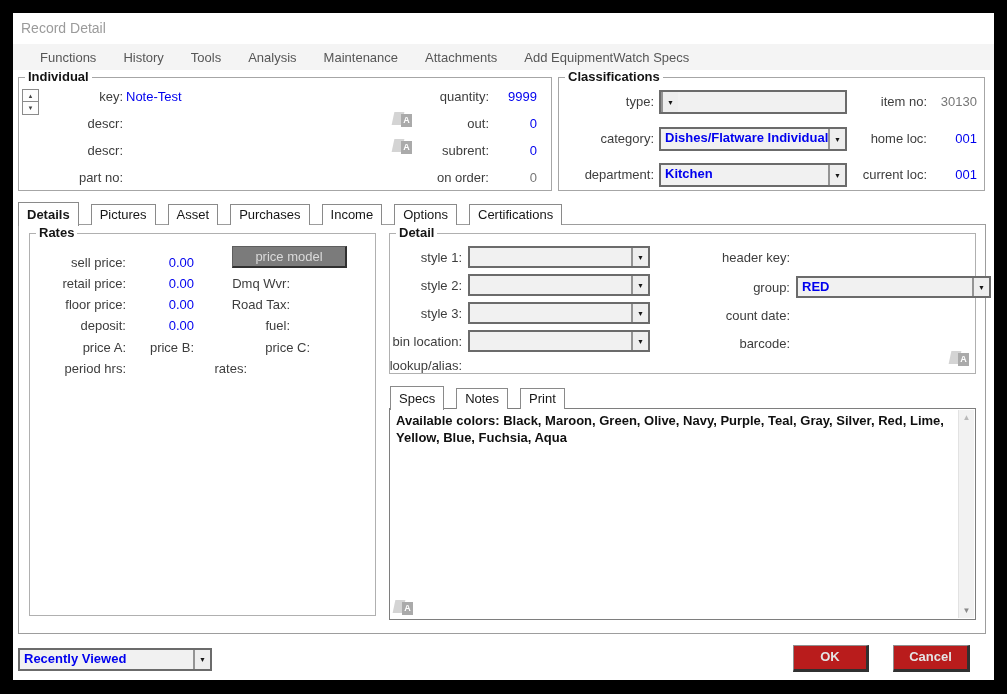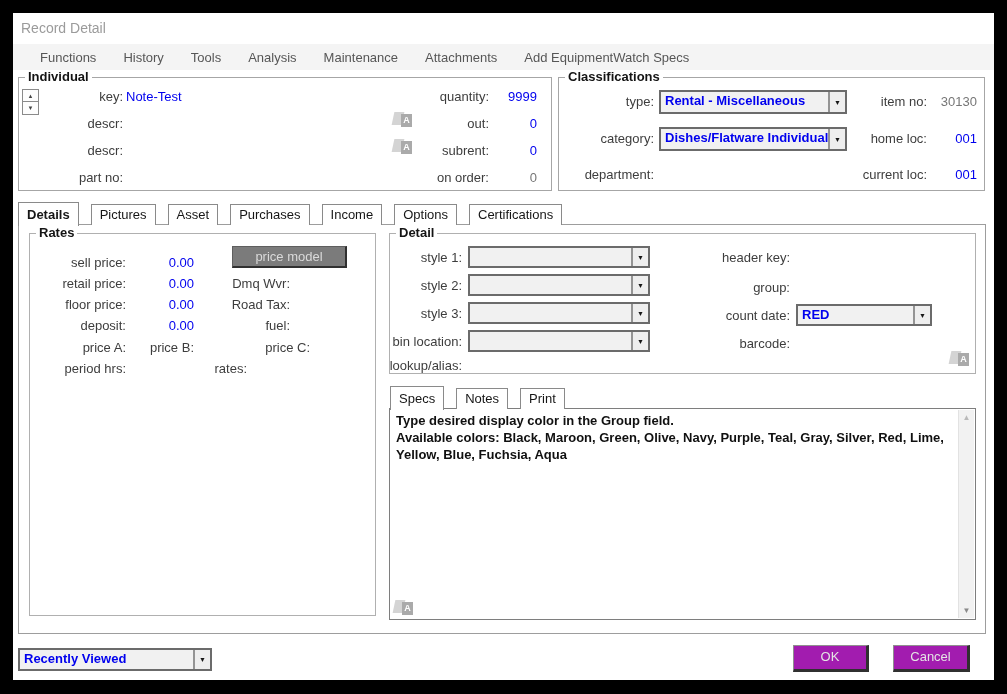--- a/index.html
+++ b/index.html
@@ -37,21 +37,21 @@
   .panel { position:absolute; border:1px solid #9d9d9d; background:#fff; }
 
   .pm-btn { position:absolute; background:#7b7b7b; color:#dadada; font-size:13px; text-align:center; line-height:19px; border:1px solid #5e5e5e; border-right:2px solid #303030; border-bottom:2px solid #303030; cursor:default; }
 
   .specsbox { position:absolute; border:1px solid #7e7e7e; background:#fff; }
   .specstext { position:absolute; left:6px; top:3px; right:26px; font-size:13px; font-weight:bold; color:#101010; line-height:17px; }
   .vsb { position:absolute; top:1px; right:1px; bottom:1px; width:16px; background:#f2f2f2; border-left:1px solid #e2e2e2; }
   .vsb .sbup { position:absolute; top:3px; left:0; width:100%; text-align:center; font-size:8px; color:#b9b9b9; }
   .vsb .sbdn { position:absolute; bottom:3px; left:0; width:100%; text-align:center; font-size:8px; color:#8a8a8a; }
 
-  .btn { position:absolute; background:#a21caf; color:#e4e4e4; font-size:13px; text-align:center; line-height:22px; border:1px solid #8f8f8f; border-right:3px solid #303030; border-bottom:3px solid #303030; cursor:default; }
+  .btn { position:absolute; background:#b91c1c; color:#e4e4e4; font-size:13px; text-align:center; line-height:22px; border:1px solid #8f8f8f; border-right:3px solid #303030; border-bottom:3px solid #303030; cursor:default;font-weight:bold; }
 </style>
 </head>
 <body>
 
 <div class="window">
 
   <div class="title">Record Detail</div>
 
   <div class="menubar">
     <span>Functions</span>
@@ -95,29 +95,32 @@
     <span class="val-blue" style="right:14px; top:65px;">0</span>
     <span class="lbl" style="right:62px; top:92px;">on order:</span>
     <span class="val-gray" style="right:14px; top:92px;">0</span>
   </div>
 
   <div class="groupbox" style="left:545px; top:64px; width:427px; height:114px;">
     <div class="legend">Classifications</div>
 
     <span class="lbl" style="right:330px; top:16px;">type:</span>
     <div class="combo" style="left:100px; top:12px; width:188px; height:24px;">
-      <span class="val">Rental - Miscellaneous</span>
       <span class="arrow-btn">▼</span>
     </div>
     <span class="lbl" style="right:330px; top:53px;">category:</span>
     <div class="combo" style="left:100px; top:49px; width:188px; height:24px;">
       <span class="val">Dishes/Flatware Individual</span>
       <span class="arrow-btn">▼</span>
     </div>
     <span class="lbl" style="right:330px; top:89px;">department:</span>
+    <div class="combo" style="left:100px; top:85px; width:188px; height:24px;">
+      <span class="val">Kitchen</span>
+      <span class="arrow-btn">▼</span>
+    </div>
 
     <span class="lbl" style="right:57px; top:16px;">item no:</span>
     <span class="val-gray" style="right:7px; top:16px;">30130</span>
     <span class="lbl" style="right:57px; top:53px;">home loc:</span>
     <span class="val-blue" style="right:7px; top:53px;">001</span>
     <span class="lbl" style="right:57px; top:89px;">current loc:</span>
     <span class="val-blue" style="right:7px; top:89px;">001</span>
   </div>
 
   <div class="tabbar main" style="left:5px; top:188px; height:24px;">
@@ -175,42 +178,41 @@
       </div>
       <span class="lbl" style="right:513px; top:100px;">bin location:</span>
       <div class="combo" style="left:78px; top:96px; width:182px; height:22px;">
         <span class="val"></span>
         <span class="arrow-btn">▼</span>
       </div>
       <span class="lbl" style="right:513px; top:124px;">lookup/alias:</span>
 
       <span class="lbl" style="right:185px; top:16px;">header key:</span>
       <span class="lbl" style="right:185px; top:46px;">group:</span>
-      <div class="combo" style="left:406px; top:42px; width:136px; height:22px;margin-top:28px;">
+      <div class="combo" style="left:406px; top:42px; width:195px; height:22px;">
         <span class="val">RED</span>
         <span class="arrow-btn">▼</span>
       </div>
       <span class="lbl" style="right:185px; top:74px;">count date:</span>
       <span class="lbl" style="right:185px; top:102px;">barcode:</span>
 
       <span class="xlate" style="left:560px; top:116px;">
           <span class="b1"></span>
           <span class="b2">A</span>
         </span>
     </div>
 
     <div class="tabbar" style="left:371px; top:160px; height:24px;">
       <span class="tab active">Specs</span>
       <span class="tab">Notes</span>
       <span class="tab">Print</span>
     </div>
 
     <div class="specsbox" style="left:370px; top:183px; width:587px; height:212px;">
       <div class="specstext">
-        <div>Type desired display color in the Group field.</div>
         <div>Available colors: Black, Maroon, Green, Olive, Navy, Purple, Teal, Gray, Silver, Red, Lime, Yellow, Blue, Fuchsia, Aqua</div>
       </div>
       <span class="xlate" style="left:4px; bottom:3px;">
           <span class="b1"></span>
           <span class="b2">A</span>
         </span>
       <div class="vsb">
         <div class="sbup">▲</div>
         <div class="sbdn">▼</div>
       </div>

